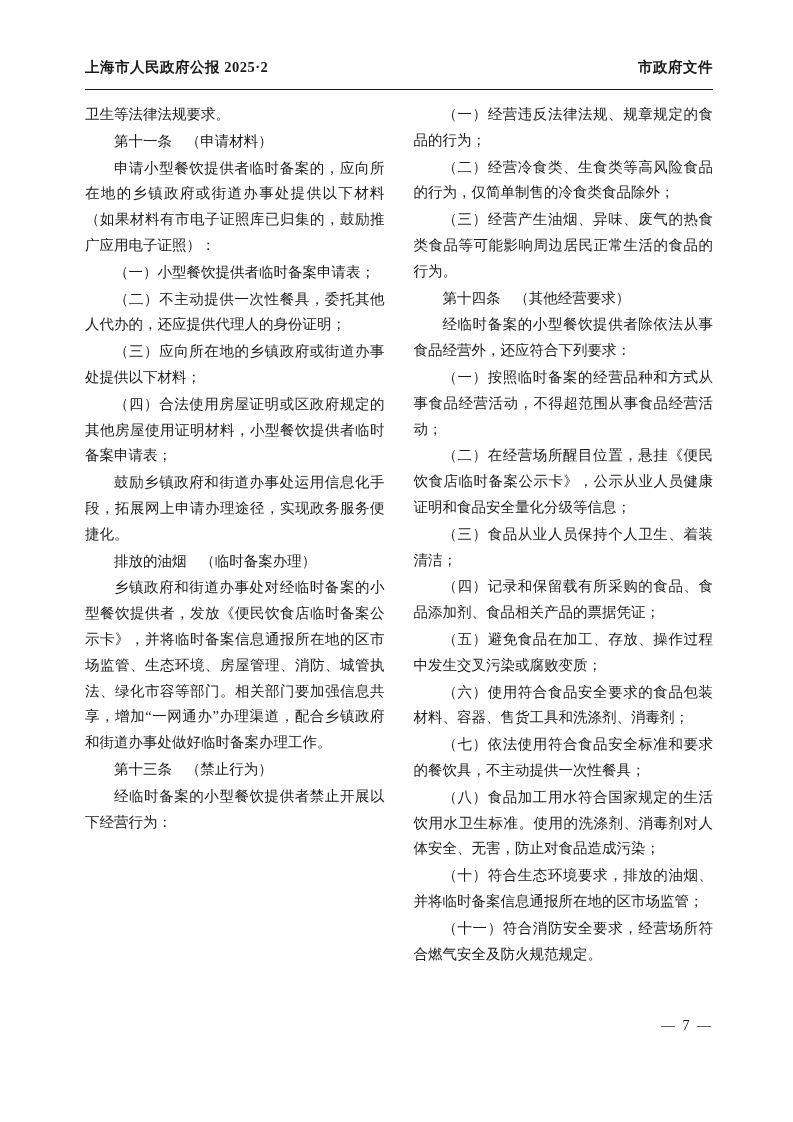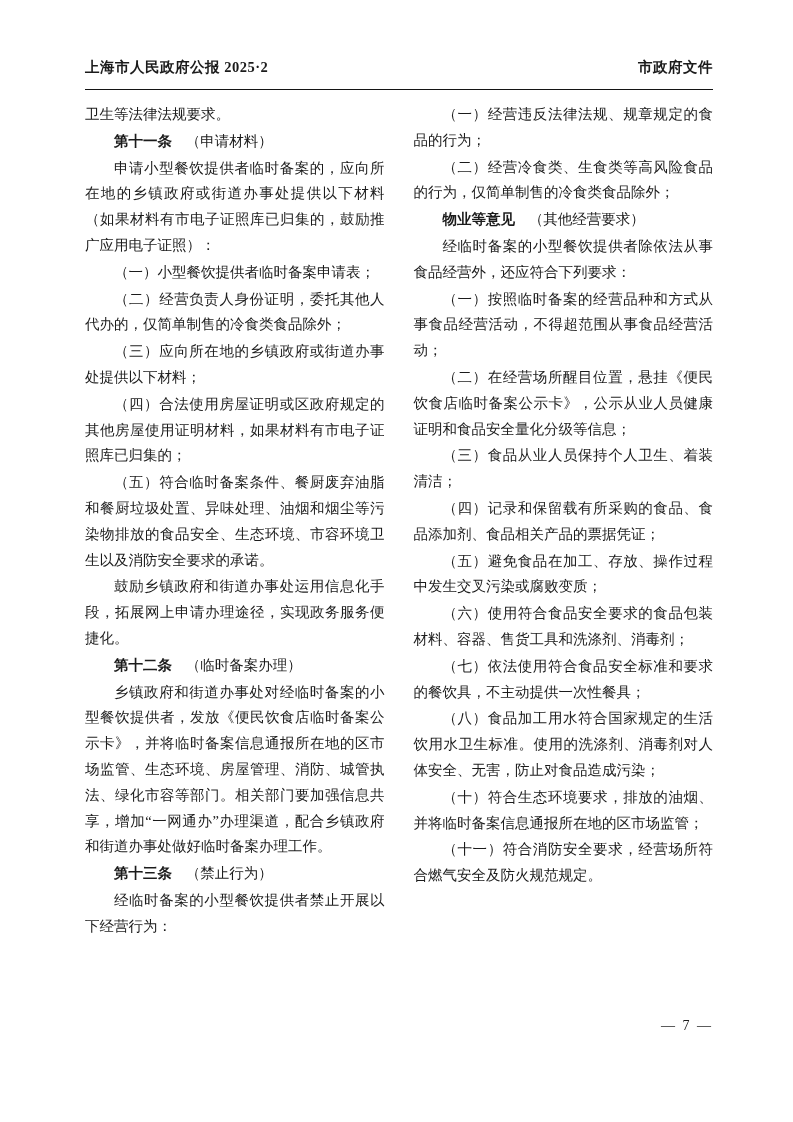--- a/index.html
+++ b/index.html
@@ -35,21 +35,21 @@
   .para {
     margin: 1px 0;
     font-size: 14.5px;
     line-height: 25.8px;
     text-align: justify;
     text-indent: 2em;
     word-break: break-all;
     overflow-wrap: anywhere;
   }
   .para.continuation { text-indent: 0; }
-  .article-no { font-weight: bold; }
+  .article-no { font-weight: normal; }
   .article-title { margin-left: 0.95em; }
   .footer {
     position: absolute;
     top: 1018px; left: 85px; width: 628px;
     text-align: right;
     font-size: 14px;
     padding-right: 6px;
     letter-spacing: 2px;
   }
 </style>
@@ -61,34 +61,34 @@
     <span>上海市人民政府公报 2025·2</span>
     <span>市政府文件</span>
   </div>
   <div class="rule"></div>
   <div class="columns">
     <div class="col" id="col-left">
         <p class="para continuation">卫生等法律法规要求。</p>
         <p class="para heading"><span class="article-no">第十一条</span><span class="article-title">（申请材料）</span></p>
         <p class="para para">申请小型餐饮提供者临时备案的，应向所在地的乡镇政府或街道办事处提供以下材料（如果材料有市电子证照库已归集的，鼓励推广应用电子证照）：</p>
         <p class="para para">（一）小型餐饮提供者临时备案申请表；</p>
-        <p class="para para">（二）经营负责人身份证明，委托其他人代办的，仅简单制售的冷食类食品除外；</p>
+        <p class="para para">（二）不主动提供一次性餐具，委托其他人代办的，还应提供代理人的身份证明；</p>
         <p class="para para">（三）应向所在地的乡镇政府或街道办事处提供以下材料；</p>
-        <p class="para para">（四）合法使用房屋证明或区政府规定的其他房屋使用证明材料，如果材料有市电子证照库已归集的；</p>
-        <p class="para para">（五）符合临时备案条件、餐厨废弃油脂和餐厨垃圾处置、异味处理、油烟和烟尘等污染物排放的食品安全、生态环境、市容环境卫生以及消防安全要求的承诺。</p>
+        <p class="para para">（四）合法使用房屋证明或区政府规定的其他房屋使用证明材料，小型餐饮提供者临时备案申请表；</p>
         <p class="para para">鼓励乡镇政府和街道办事处运用信息化手段，拓展网上申请办理途径，实现政务服务便捷化。</p>
-        <p class="para heading"><span class="article-no">第十二条</span><span class="article-title">（临时备案办理）</span></p>
+        <p class="para heading"><span class="article-no">排放的油烟</span><span class="article-title">（临时备案办理）</span></p>
         <p class="para para">乡镇政府和街道办事处对经临时备案的小型餐饮提供者，发放《便民饮食店临时备案公示卡》，并将临时备案信息通报所在地的区市场监管、生态环境、房屋管理、消防、城管执法、绿化市容等部门。相关部门要加强信息共享，增加“一网通办”办理渠道，配合乡镇政府和街道办事处做好临时备案办理工作。</p>
         <p class="para heading"><span class="article-no">第十三条</span><span class="article-title">（禁止行为）</span></p>
         <p class="para para">经临时备案的小型餐饮提供者禁止开展以下经营行为：</p>
       </div>
     <div class="col" id="col-right">
         <p class="para para">（一）经营违反法律法规、规章规定的食品的行为；</p>
         <p class="para para">（二）经营冷食类、生食类等高风险食品的行为，仅简单制售的冷食类食品除外；</p>
-        <p class="para heading"><span class="article-no">物业等意见</span><span class="article-title">（其他经营要求）</span></p>
+        <p class="para para">（三）经营产生油烟、异味、废气的热食类食品等可能影响周边居民正常生活的食品的行为。</p>
+        <p class="para heading"><span class="article-no">第十四条</span><span class="article-title">（其他经营要求）</span></p>
         <p class="para para">经临时备案的小型餐饮提供者除依法从事食品经营外，还应符合下列要求：</p>
         <p class="para para">（一）按照临时备案的经营品种和方式从事食品经营活动，不得超范围从事食品经营活动；</p>
         <p class="para para">（二）在经营场所醒目位置，悬挂《便民饮食店临时备案公示卡》，公示从业人员健康证明和食品安全量化分级等信息；</p>
         <p class="para para">（三）食品从业人员保持个人卫生、着装清洁；</p>
         <p class="para para">（四）记录和保留载有所采购的食品、食品添加剂、食品相关产品的票据凭证；</p>
         <p class="para para">（五）避免食品在加工、存放、操作过程中发生交叉污染或腐败变质；</p>
         <p class="para para">（六）使用符合食品安全要求的食品包装材料、容器、售货工具和洗涤剂、消毒剂；</p>
         <p class="para para">（七）依法使用符合食品安全标准和要求的餐饮具，不主动提供一次性餐具；</p>
         <p class="para para">（八）食品加工用水符合国家规定的生活饮用水卫生标准。使用的洗涤剂、消毒剂对人体安全、无害，防止对食品造成污染；</p>
         <p class="para para">（十）符合生态环境要求，排放的油烟、并将临时备案信息通报所在地的区市场监管；</p>

